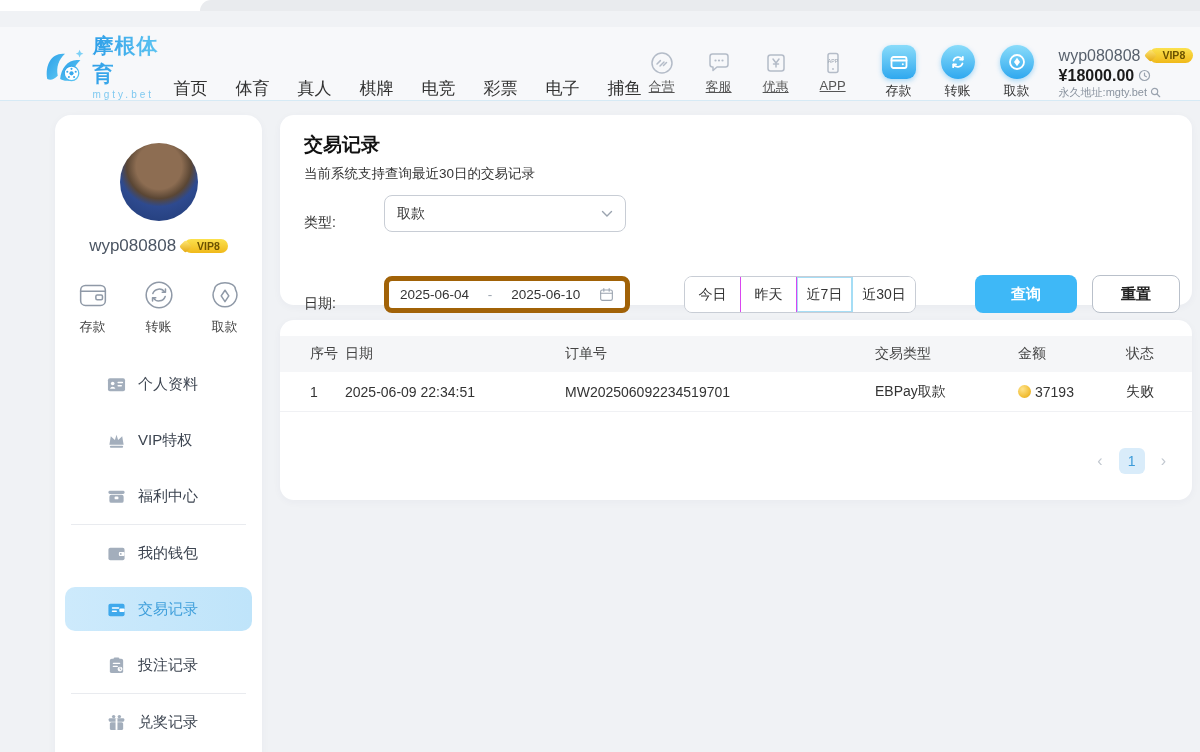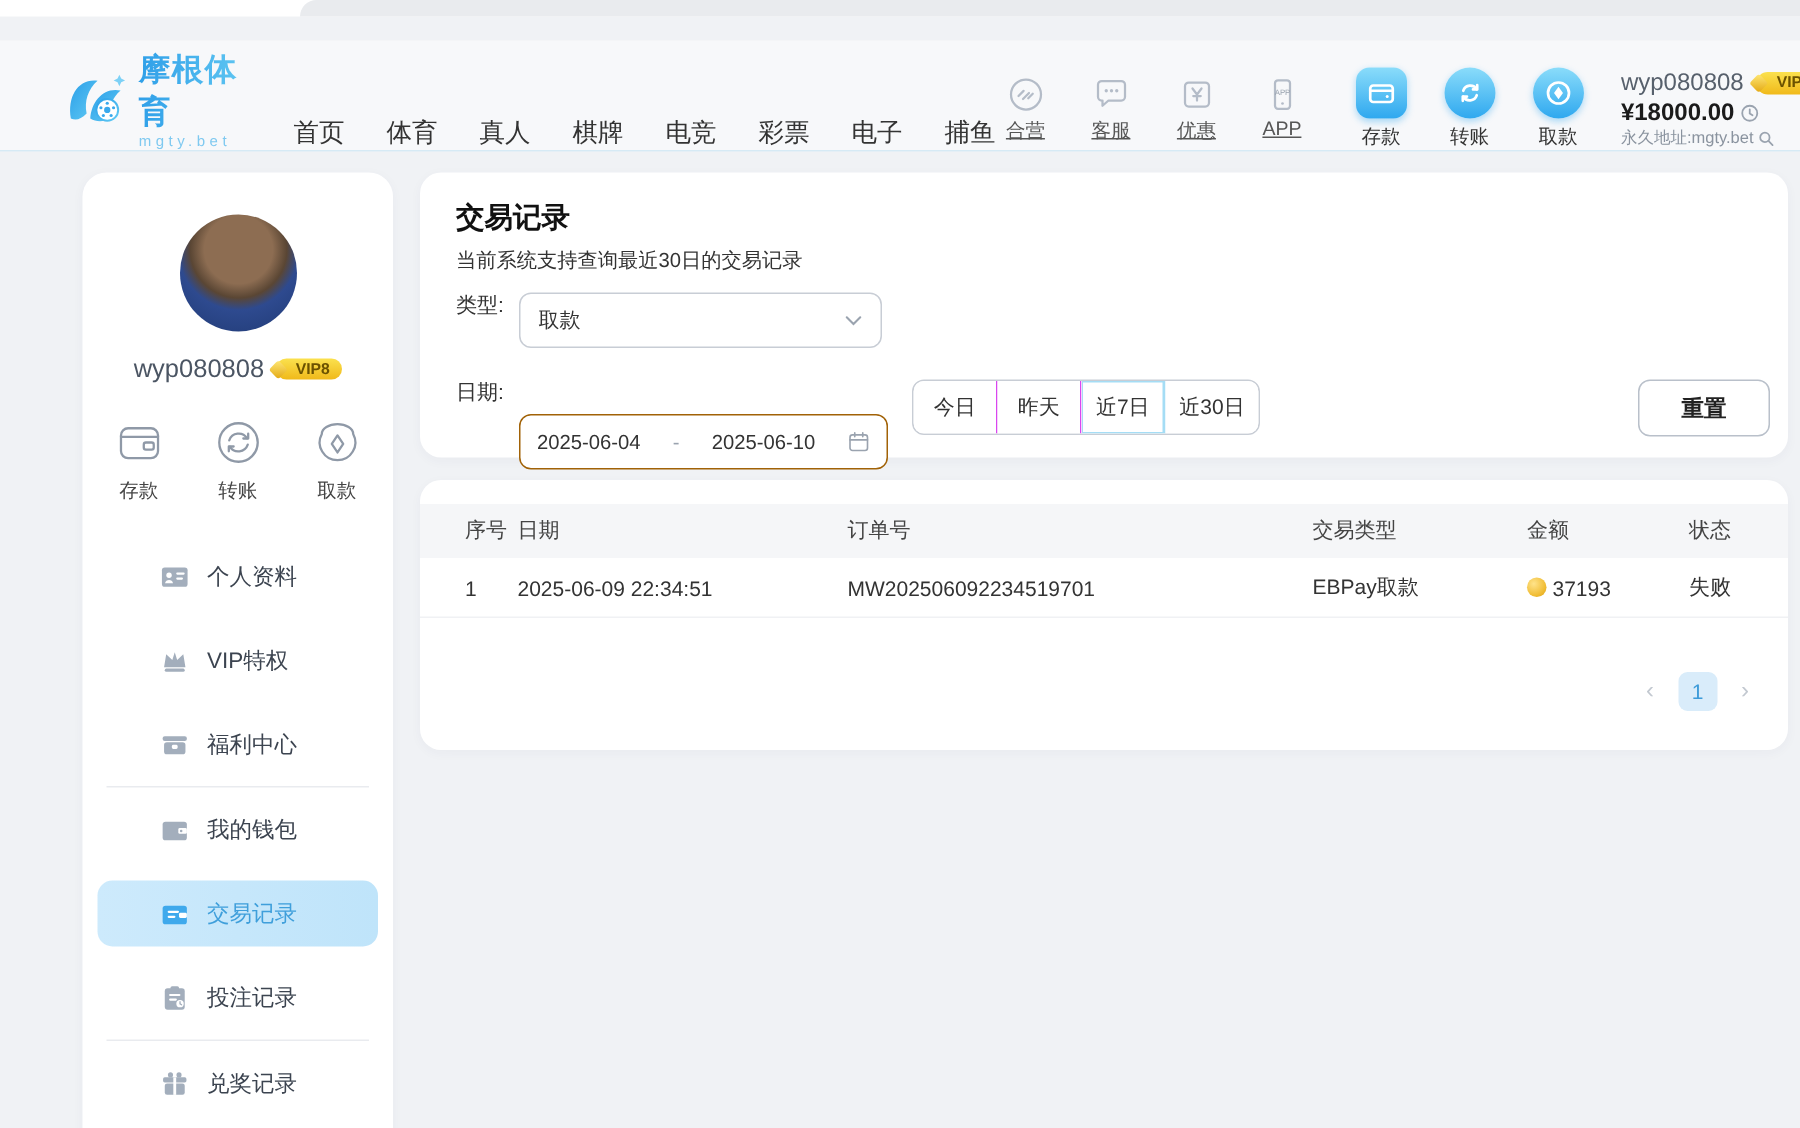--- a/index.html
+++ b/index.html
@@ -10,21 +10,21 @@
   .top-strip{position:absolute;top:0;left:0;width:1200px;height:11px;background:#fff;}
   .top-strip .band{position:absolute;left:200px;right:0;top:0;height:11px;background:#e9ebee;border-top-left-radius:12px;}
 
   
   header{position:absolute;top:27px;left:0;width:1200px;height:74px;background:#f7f8fa;
     border-bottom:1px solid #d6eaf5;display:flex;align-items:flex-end;padding:0 14px 0 44px;}
   .logo{display:flex;align-items:center;gap:8px;}
   .logo-text .zh{font-size:21px;font-weight:700;color:#2fa3e8;
     background:linear-gradient(90deg,#2f9fe8,#5fc6f2);-webkit-background-clip:text;background-clip:text;-webkit-text-fill-color:transparent;letter-spacing:1px;}
   .logo-text .en{font-size:10px;color:#7fc9f0;letter-spacing:3px;margin-top:1px;}
-  nav.main-nav{display:flex;gap:28px;margin-left:32px;}
+  nav.main-nav{display:flex;gap:28px;margin-left:10px;}
   .nav-item{font-size:17px;color:#333;cursor:pointer;white-space:nowrap;}
   .hdr-right{margin-left:auto;display:flex;align-items:center;}
   .util-group{display:flex;gap:17px;}
   .util-item{display:flex;flex-direction:column;align-items:center;cursor:pointer;width:40px;}
   .util-item svg{width:26px;height:26px;}
   .util-item .lbl{font-size:13px;color:#555;margin-top:2px;text-decoration:underline;}
   .blue-group{display:flex;gap:15px;margin:0 20px 0 24px;}
   .blue-item{display:flex;flex-direction:column;align-items:center;cursor:pointer;width:44px;}
   .blue-ico{width:34px;height:34px;display:flex;align-items:center;justify-content:center;
     background:linear-gradient(180deg,#8adcfa,#2fa8ef);box-shadow:0 2px 5px rgba(47,168,239,.4);}
@@ -59,28 +59,28 @@
   .menu-item svg{width:19px;height:19px;flex:0 0 auto;}
   .menu-item.active{height:44px;margin:6px 10px;padding-left:42px;border-radius:10px;
     background:linear-gradient(90deg,#cdeafc,#bfe4fa);color:#3f9fdb;}
   .menu-div{height:1px;background:#e9ebef;margin:0 16px;}
 
   
   .card{position:absolute;background:#fff;border-radius:14px;box-shadow:0 2px 8px rgba(40,60,90,.04);}
   .filter-card{left:280px;top:115px;width:912px;height:190px;padding:17px 12px 18px 24px;}
   .pg-title{font-size:19px;font-weight:700;color:#111;}
   .pg-sub{margin-top:7px;font-size:13.5px;color:#333;}
-  .f-row{display:flex;align-items:flex-start;}
+  .f-row{display:flex;align-items:flex-end;gap:38px;}
   .f-row.r1{margin-top:12px;}
   .f-row.r2{margin-top:21px;}
   .f-lbl{font-size:14px;color:#333;width:42px;flex:0 0 auto;}
   .select-box{width:242px;height:37px;border:1px solid #c8cdd5;border-radius:8px;display:flex;align-items:center;
     padding:0 12px;font-size:14px;color:#333;cursor:pointer;background:#fff;}
   .select-box .chev{margin-left:auto;}
-  .date-box{width:246px;height:37px;border:1px solid #a16207;border-radius:8px;display:flex;align-items:center;
+  .date-box{width:246px;height:37px;border:5px solid #a16207;border-radius:8px;display:flex;align-items:center;
     justify-content:space-between;padding:0 11px;font-size:13.5px;color:#333;cursor:pointer;background:#fff;margin-top:23px;}
   .quick-group{display:flex;margin-left:16px;border:1px solid #c8cdd5;border-radius:8px;overflow:hidden;height:37px;}
   .quick-item{width:56px;text-align:center;line-height:35px;font-size:14px;color:#333;cursor:pointer;border-right:1px solid #d946ef;background:#fff;}
   .quick-item:last-child{border-right:none;width:62px;}
   .quick-item.active{box-shadow:inset 0 0 0 1px #a5ddf5;border-right-color:#a5ddf5;}
   .f-btns{margin-left:auto;display:flex;gap:15px;}
   .btn{height:38px;border-radius:8px;font-size:15px;font-weight:700;display:flex;align-items:center;justify-content:center;cursor:pointer;border:none;}
   .btn-search{width:102px;background:#3eb8f7;color:#fff;}
   .btn-reset{width:88px;background:#fff;color:#222;border:1px solid #b9c0ca;}
 
@@ -366,20 +366,21 @@
         <path d="M5.8 1.8 v3.2 M12.2 1.8 v3.2 M2 7.5 h14" class="gray-ic"></path>
       </svg>
     </div>
     <div class="quick-group">
       <div class="quick-item">今日</div>
       <div class="quick-item">昨天</div>
       <div class="quick-item active">近7日</div>
       <div class="quick-item">近30日</div>
     </div>
     <div class="f-btns">
+      <button class="btn btn-search">查询</button>
       <button class="btn btn-reset">重置</button>
     </div>
   </div>
 </section>
 
 <section class="card table-card">
   <div class="trow thead">
     <div class="c1">序号</div>
     <div class="c2">日期</div>
     <div class="c3">订单号</div>

